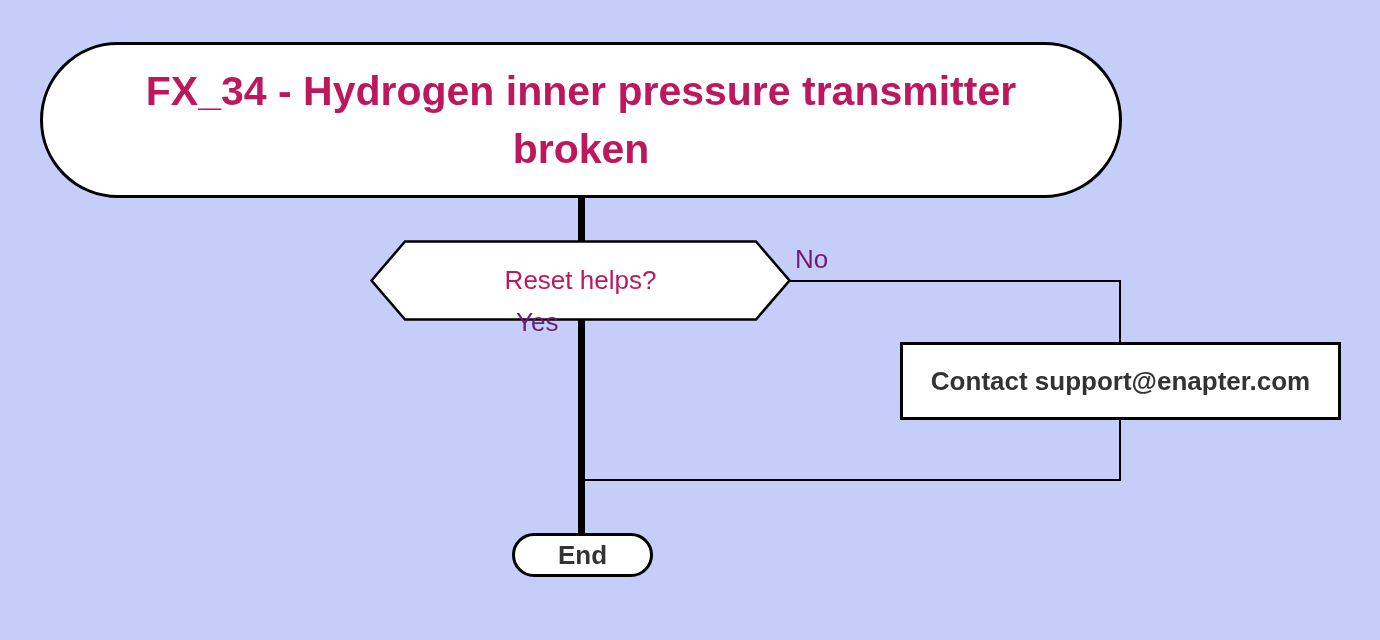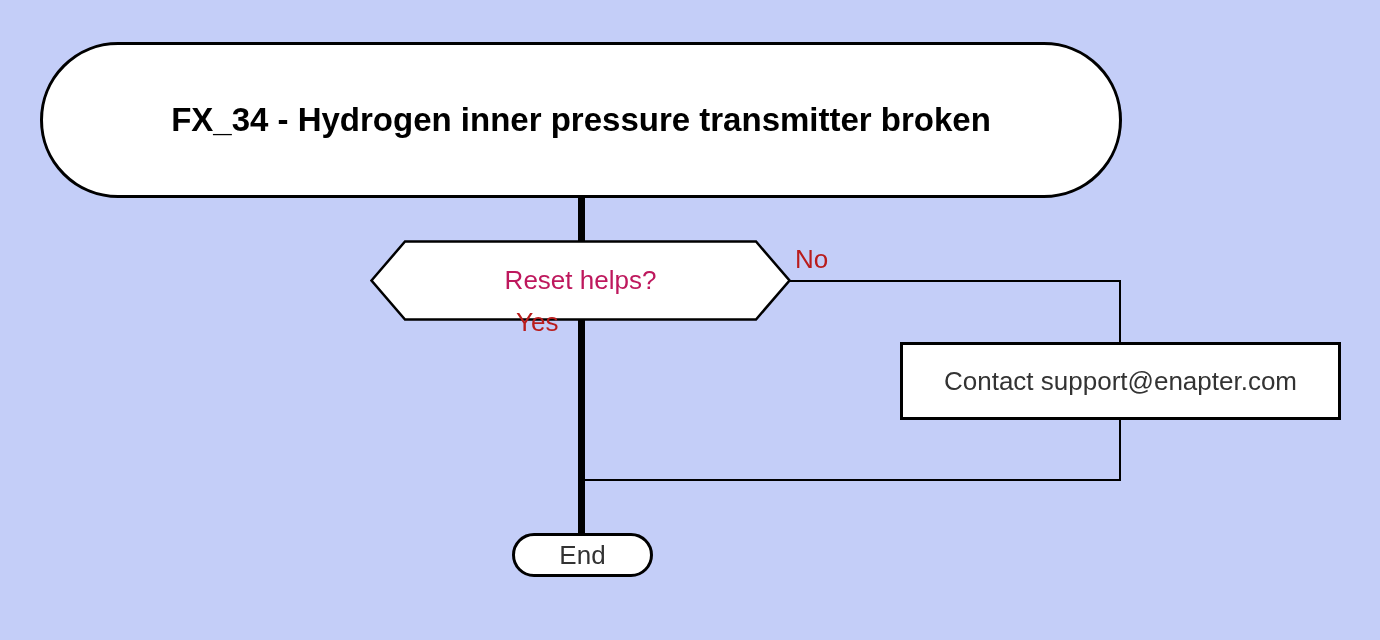--- a/index.html
+++ b/index.html
@@ -37,30 +37,31 @@
     background: #ffffff;
     border: 3px solid #000000;
     box-sizing: border-box;
     display: flex;
     align-items: center;
     justify-content: center;
     text-align: center;
     color: #333333;
     font-size: 26px;
     line-height: 1.25;
+    font-weight: bold;
   }
   .node-start {
     left: 40px;
     top: 42px;
     width: 1082px;
     height: 156px;
     border-radius: 78px;
-    font-size: 33px;
+    font-size: 41px;
     font-weight: bold;
-    color: #000000;
+    color: #be185d;
     line-height: 1.42;
     padding: 0 34px;
   }
   .hexagon-svg {
     position: absolute;
     left: 370px;
     top: 240px;
     width: 421px;
     height: 81px;
   }
@@ -86,21 +87,21 @@
   .node-end {
     left: 512px;
     top: 533px;
     width: 141px;
     height: 44px;
     border-radius: 28px;
   }
   
   .edge-label {
     position: absolute;
-    color: #b91c1c;
+    color: #701a75;
     font-size: 26px;
     line-height: 1;
   }
   .edge-label-no {
     left: 795px;
     top: 246px;
   }
   .edge-label-yes {
     left: 516px;
     top: 309px;

